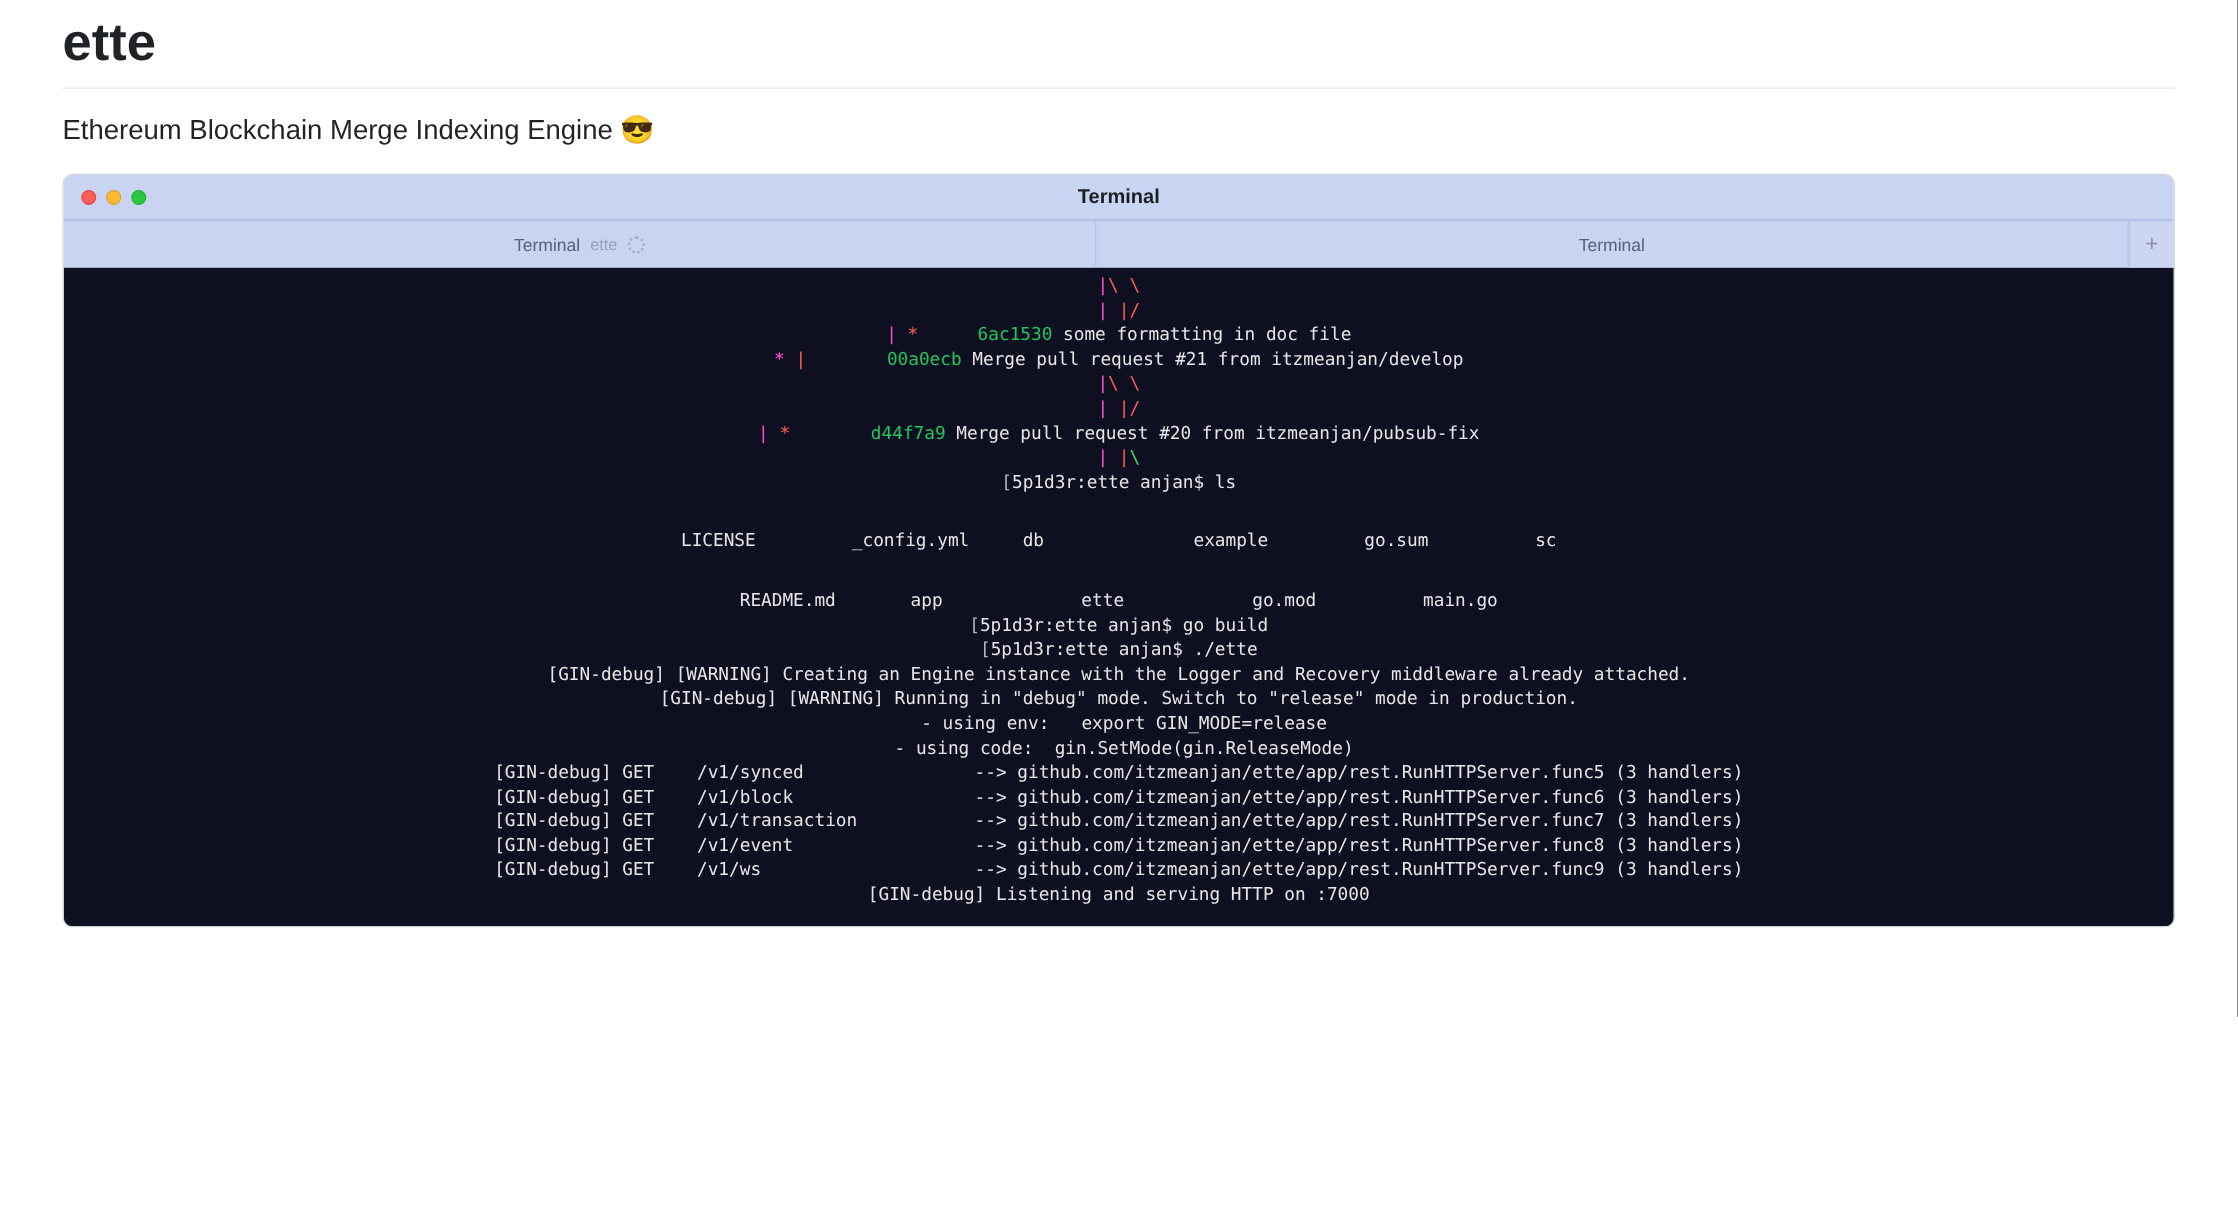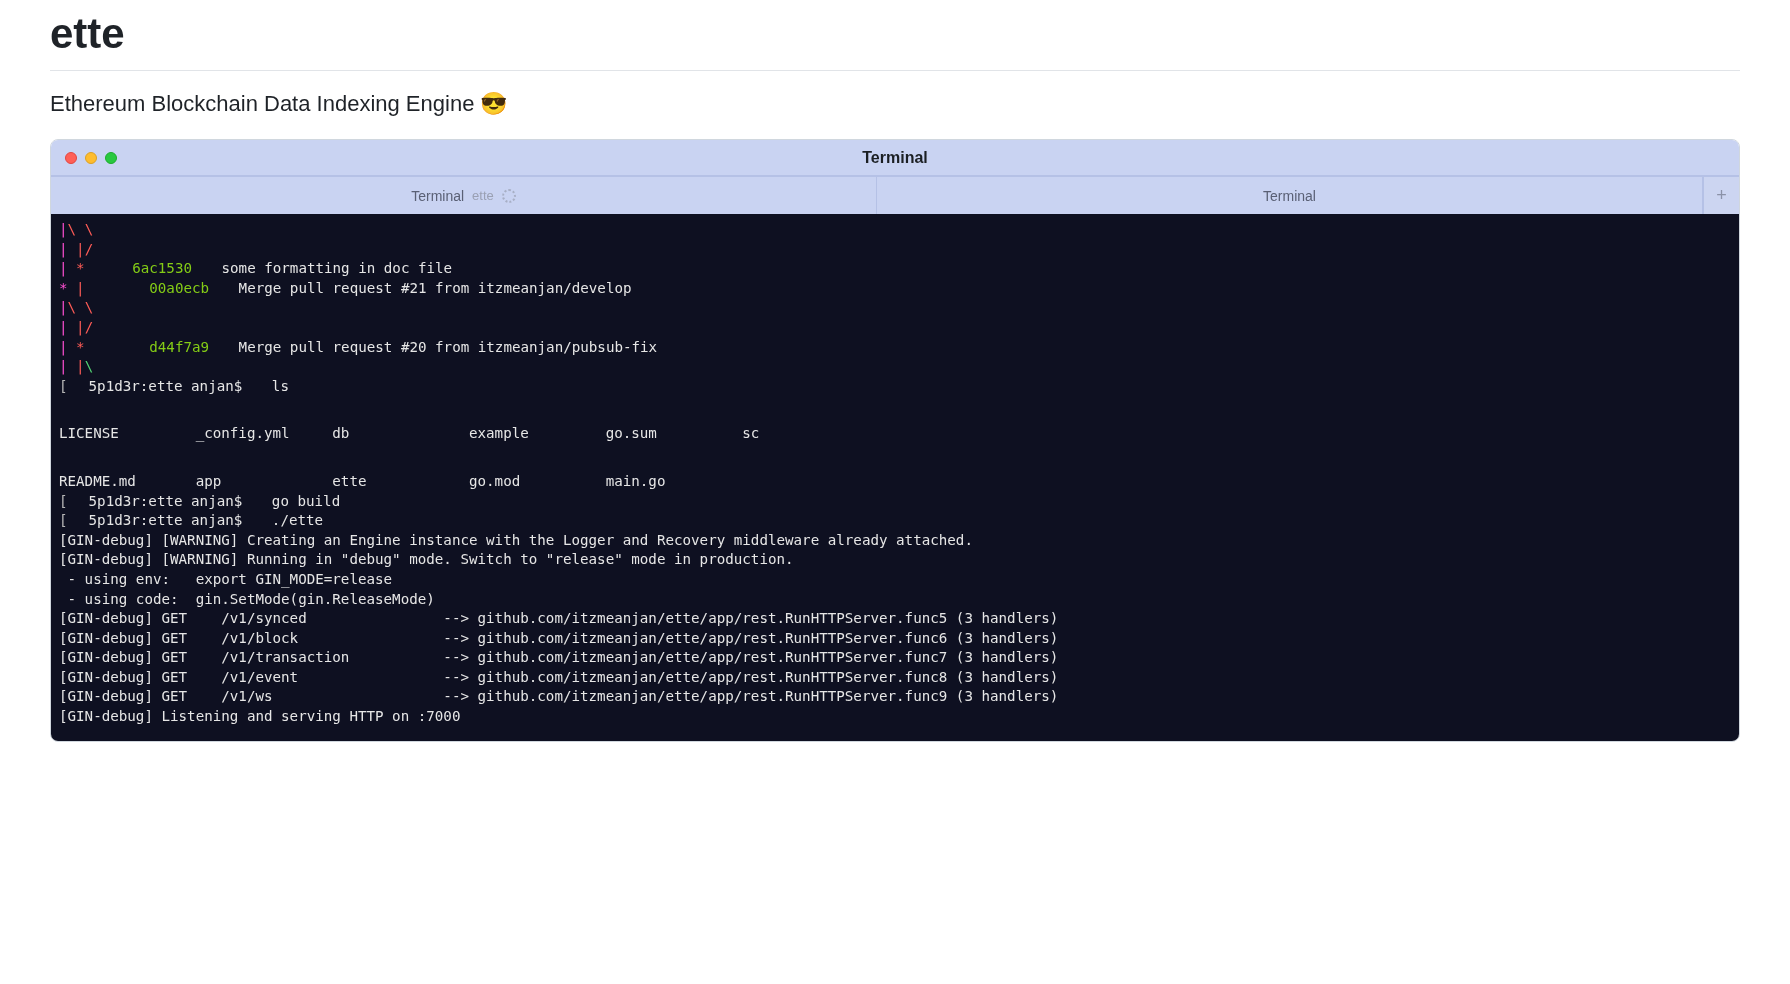--- a/index.html
+++ b/index.html
@@ -26,20 +26,21 @@
     margin-bottom: 22px;
   }
   .emoji { font-size: 22px; }
 
   .terminal-window {
     border: 1px solid #d0d7de;
     border-radius: 8px;
     overflow: hidden;
     width: 100%;
     box-shadow: 0 0 0 rgba(0,0,0,0);
+    text-align: center;
   }
   .term-titlebar {
     background: #c9d3f2;
     display: flex;
     align-items: center;
     height: 36px;
     padding: 0 14px;
     position: relative;
     border-bottom: 1px solid #b5c1e6;
   }
@@ -109,36 +110,36 @@
     color: #e6e6e6;
     padding: 6px 8px 14px 8px;
     font-family: "SF Mono", ui-monospace, Menlo, Monaco, Consolas, monospace;
     font-size: 14.2px;
     line-height: 1.38;
     white-space: pre;
     overflow-x: auto;
   }
   .c-magenta { color: #ff4fd2; }
   .c-red     { color: #ff5c57; }
-  .c-yellow  { color: #84cc16; margin-left: 39px; }
+  .c-yellow  { color: #22c55e; margin-left: 39px; }
   .c-green   { color: #52d273; }
-  .c-white   { color: #e6e6e6; padding-left: 21px; }
+  .c-white   { color: #e6e6e6; }
   .c-dim     { color: #b5b5b5; }
   .row { display: block; }
   .ls-cols { color: #e6e6e6; margin-top: 28px; }
 </style>
 </head>
 <body>
 
 <div class="readme-header">
   <h1 class="title">ette</h1>
 </div>
 
 <p class="subtitle">
-  <span>Ethereum Blockchain Data Indexing Engine </span><span class="emoji">😎</span>
+  <span>Ethereum Blockchain Merge Indexing Engine </span><span class="emoji">😎</span>
 </p>
 
 <div class="terminal-window">
 
   <div class="term-titlebar">
     <div class="traffic-lights">
       <span class="light red"></span>
       <span class="light yellow"></span>
       <span class="light green"></span>
     </div>

